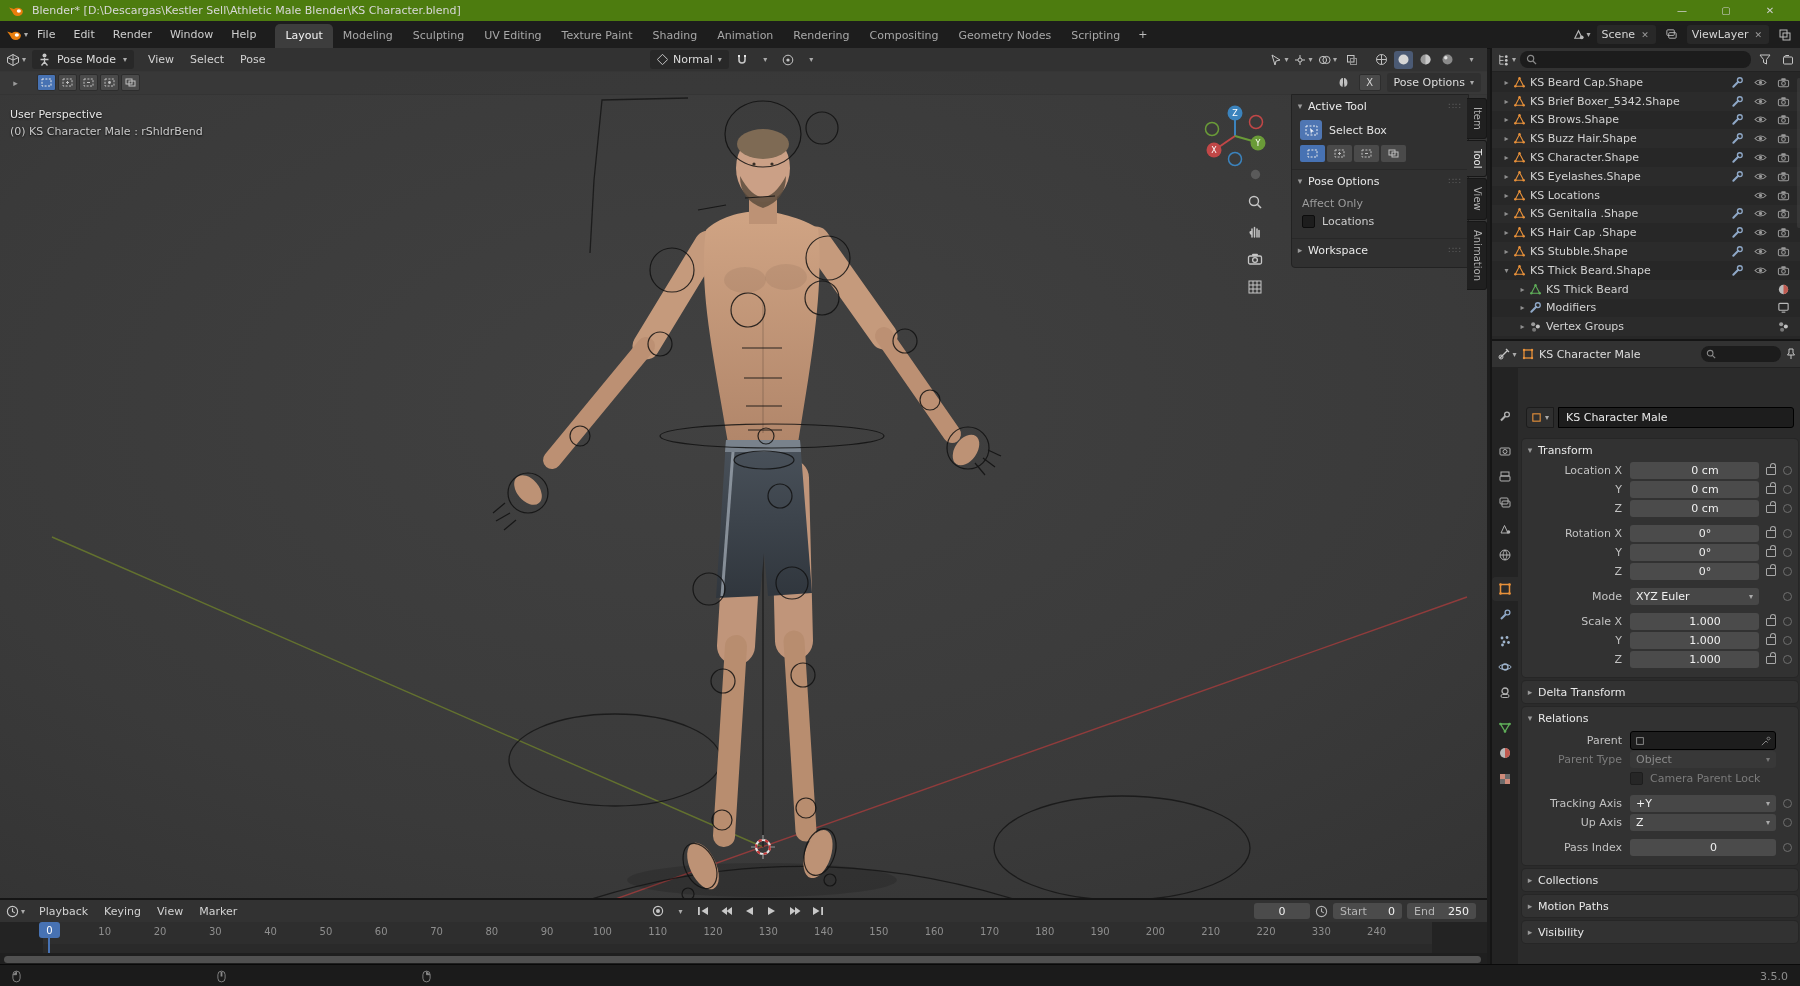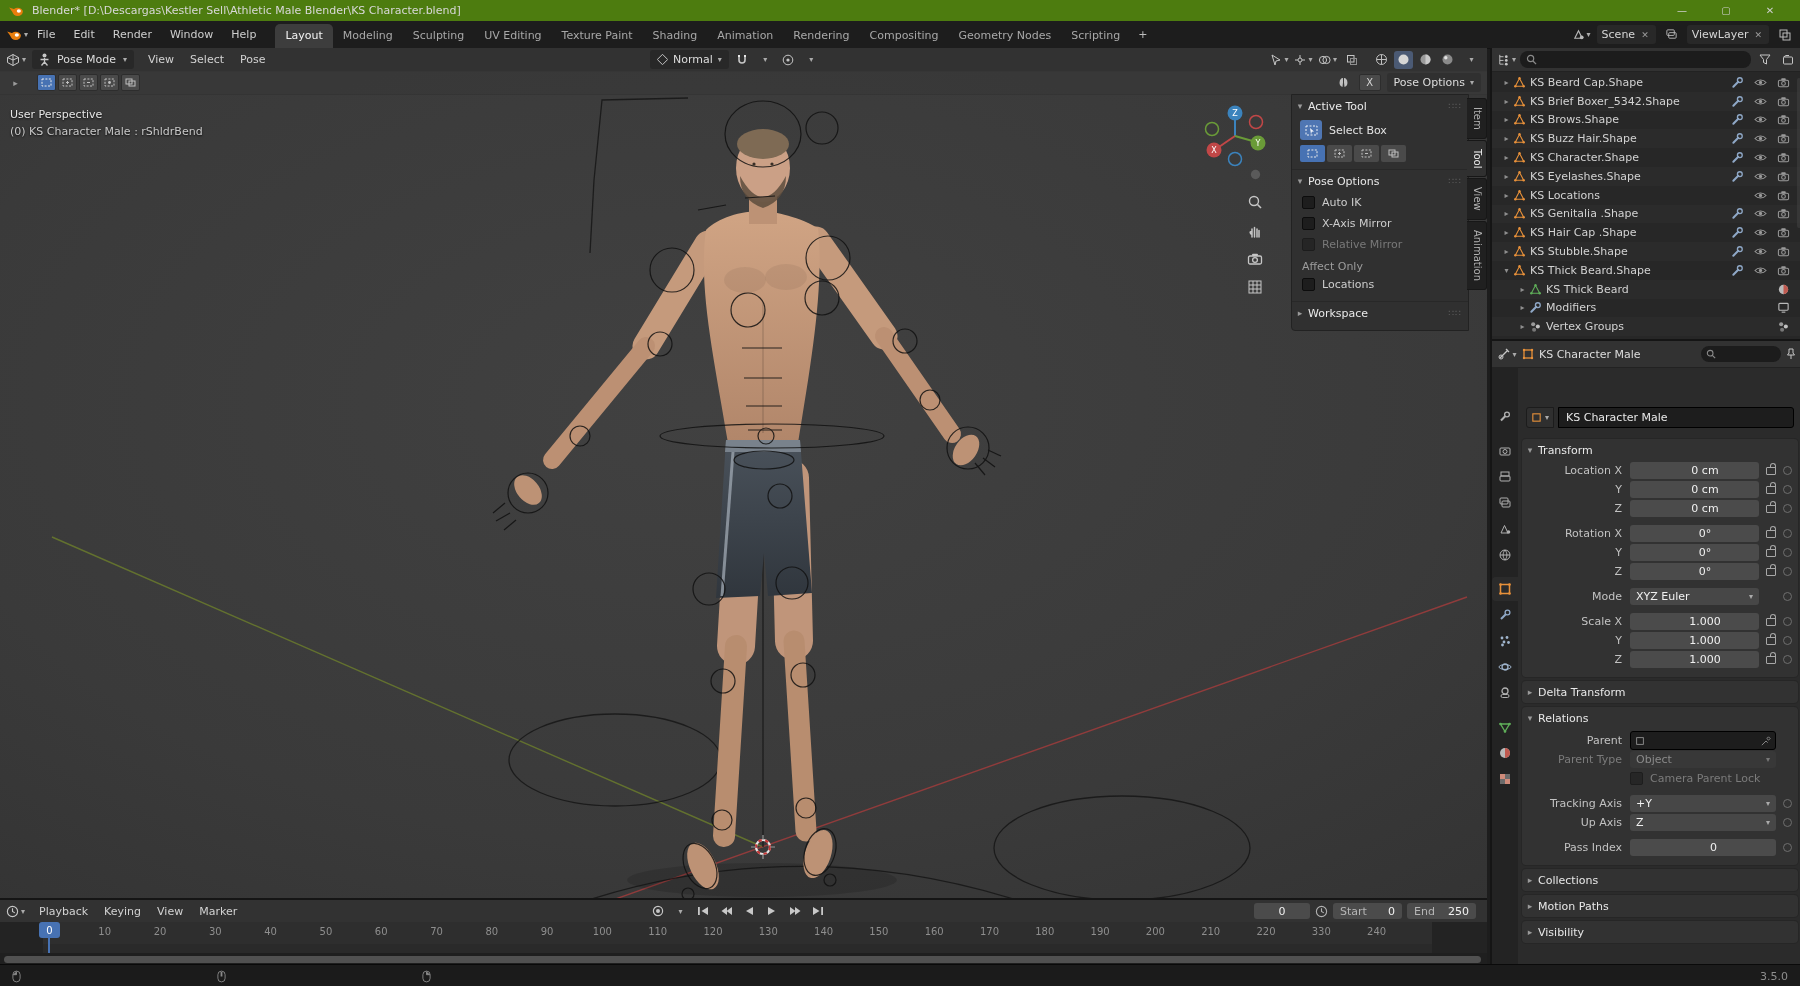--- a/index.html
+++ b/index.html
@@ -553,34 +553,20 @@
               <rect x="1" y="1" width="6" height="5" fill="none" stroke="#c0c0c0"></rect>
               <rect x="4" y="3" width="6" height="5" fill="none" stroke="#c0c0c0"></rect>
             </svg>
           </span>
       </div>
       <div class="nsec-h">
         <span class="pcaret">▾</span>
         <span>Pose Options</span>
         <span class="dragdots">∷∷</span>
       </div>
-      <div id="pose-toggles">
-          <div class="cbrow">
-            <span class="cb"></span>
-            <span class="cbl">Auto IK</span>
-          </div>
-          <div class="cbrow">
-            <span class="cb"></span>
-            <span class="cbl">X-Axis Mirror</span>
-          </div>
-          <div class="cbrow disabled">
-            <span class="cb" style="opacity: 0.55;"></span>
-            <span class="cbl">Relative Mirror</span>
-          </div>
-        </div>
       <div class="sublabel">Affect Only</div>
       <div class="cbrow">
         <span class="cb"></span>
         <span class="cbl">Locations</span>
       </div>
       <div class="nsec-h" style="margin-top:6px;">
         <span class="pcaret">▸</span>
         <span>Workspace</span>
         <span class="dragdots">∷∷</span>
       </div>

